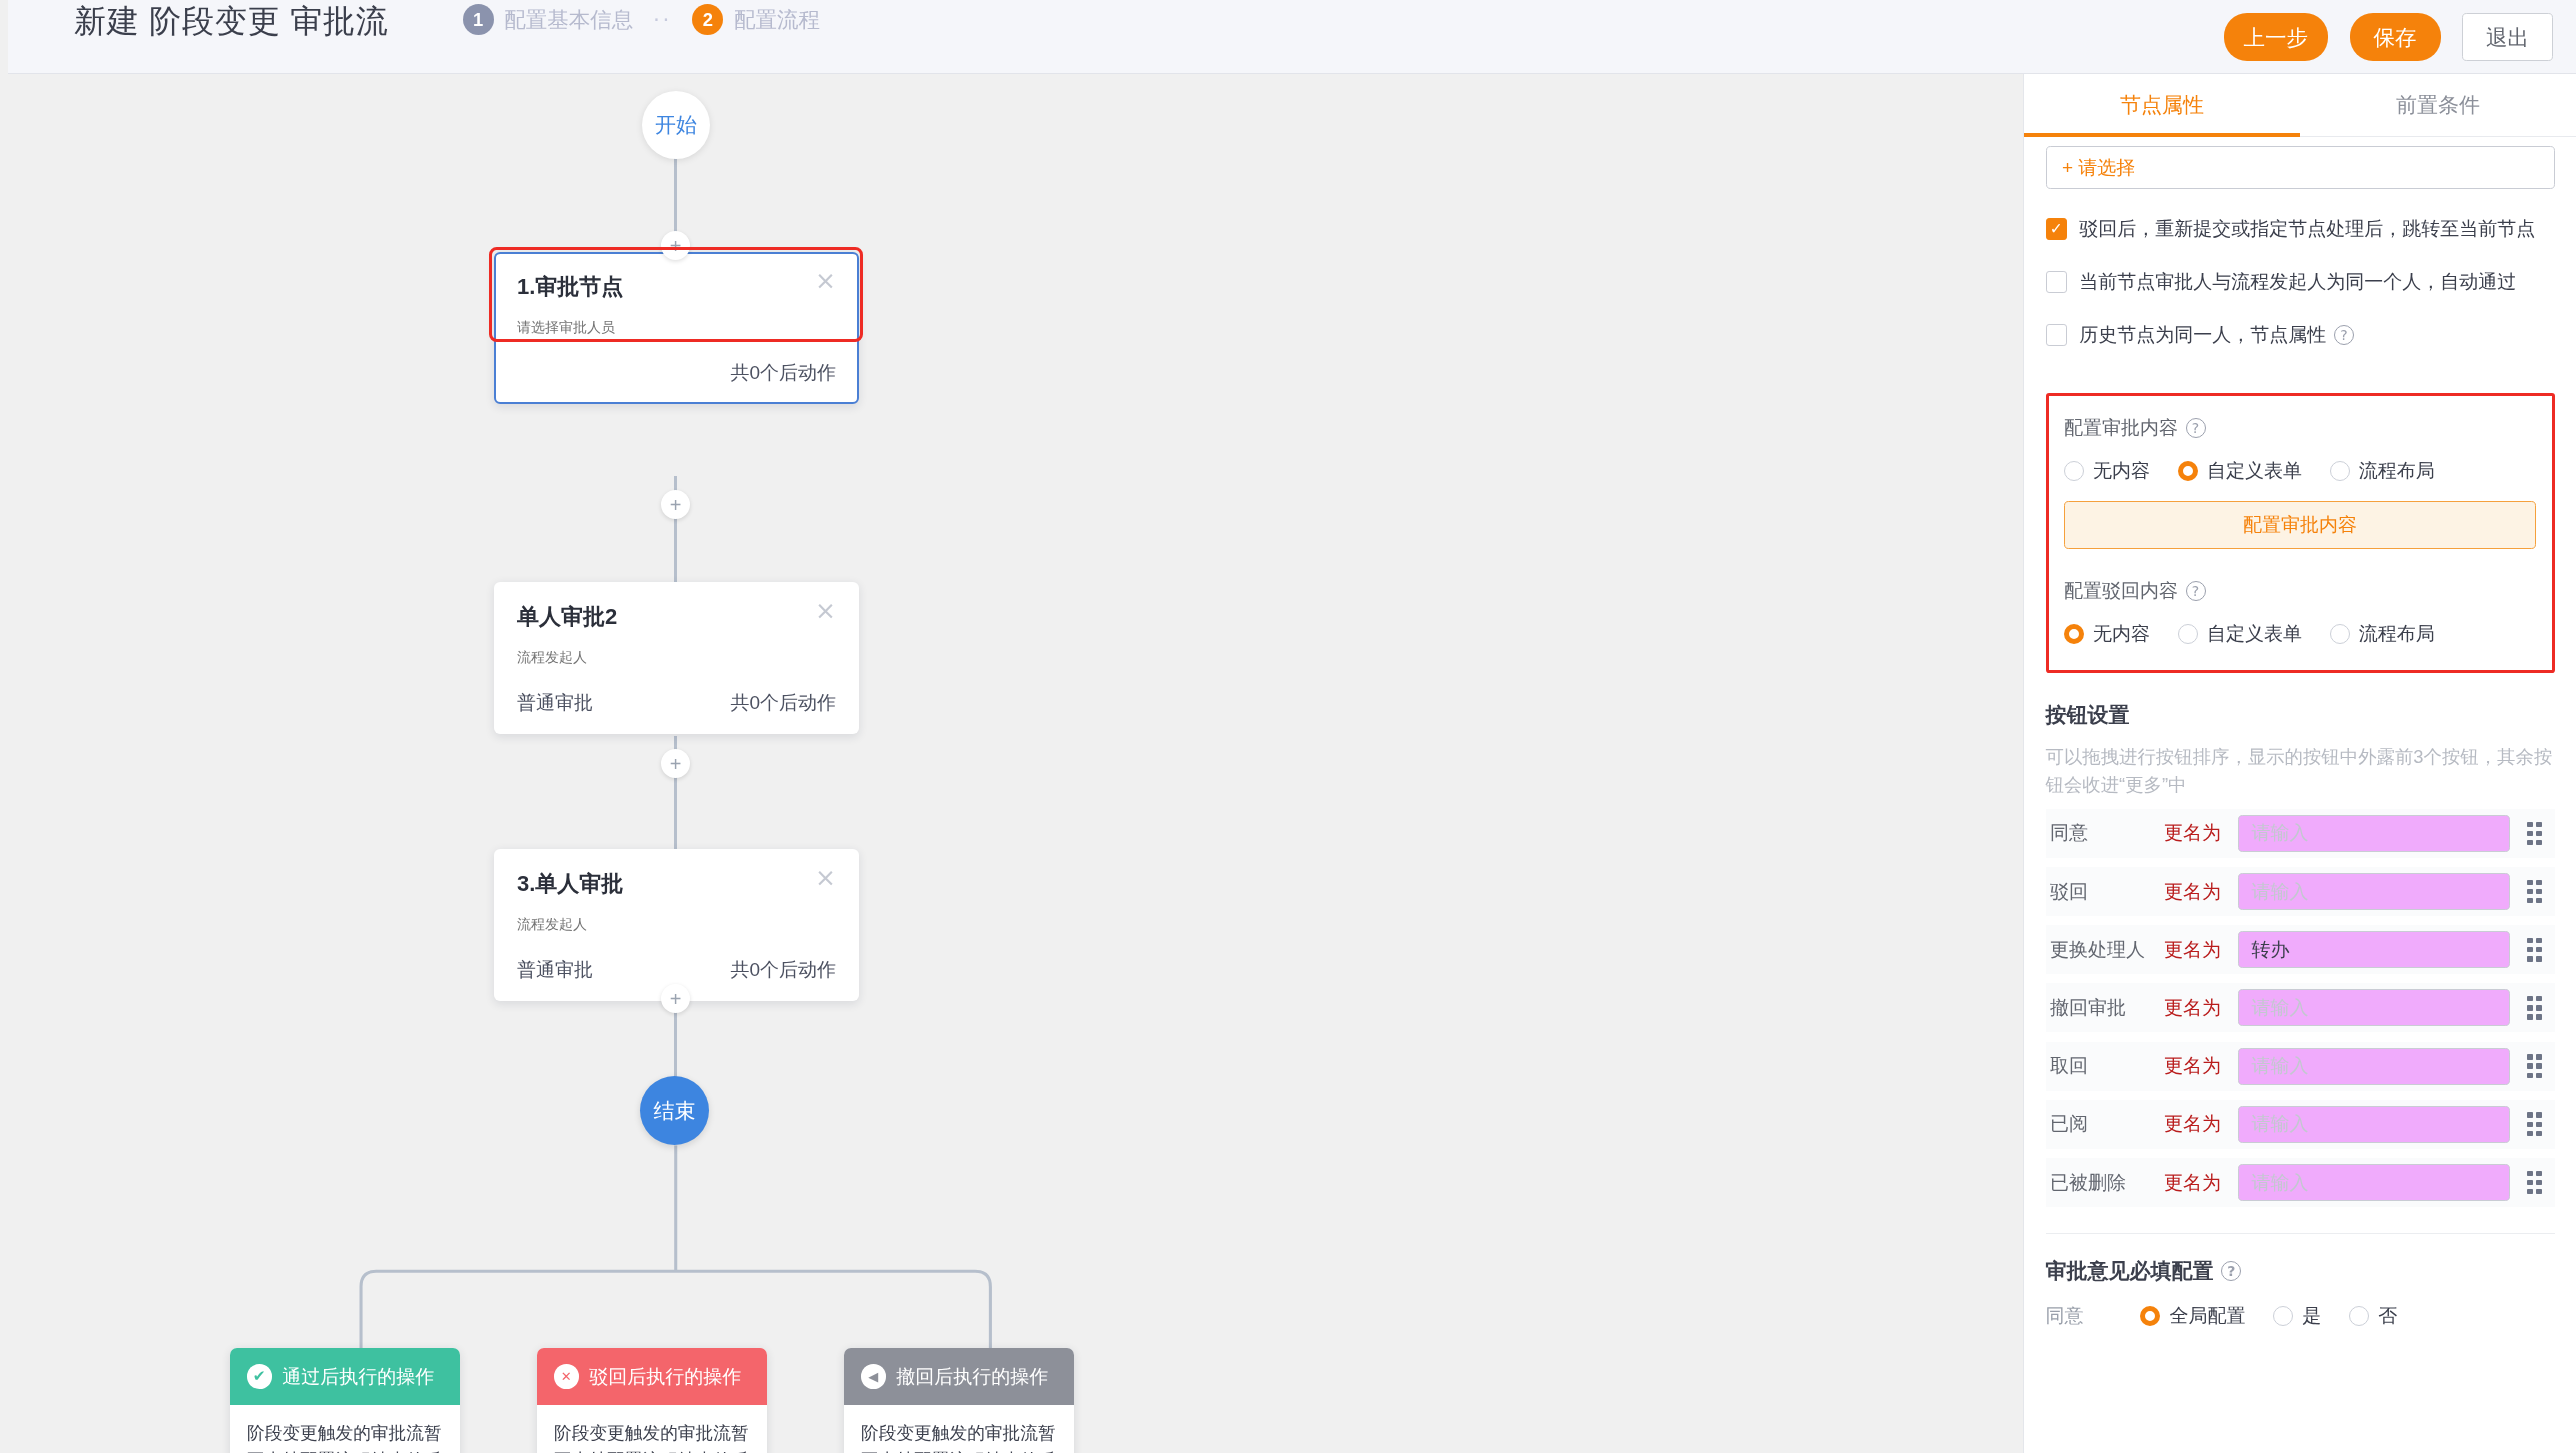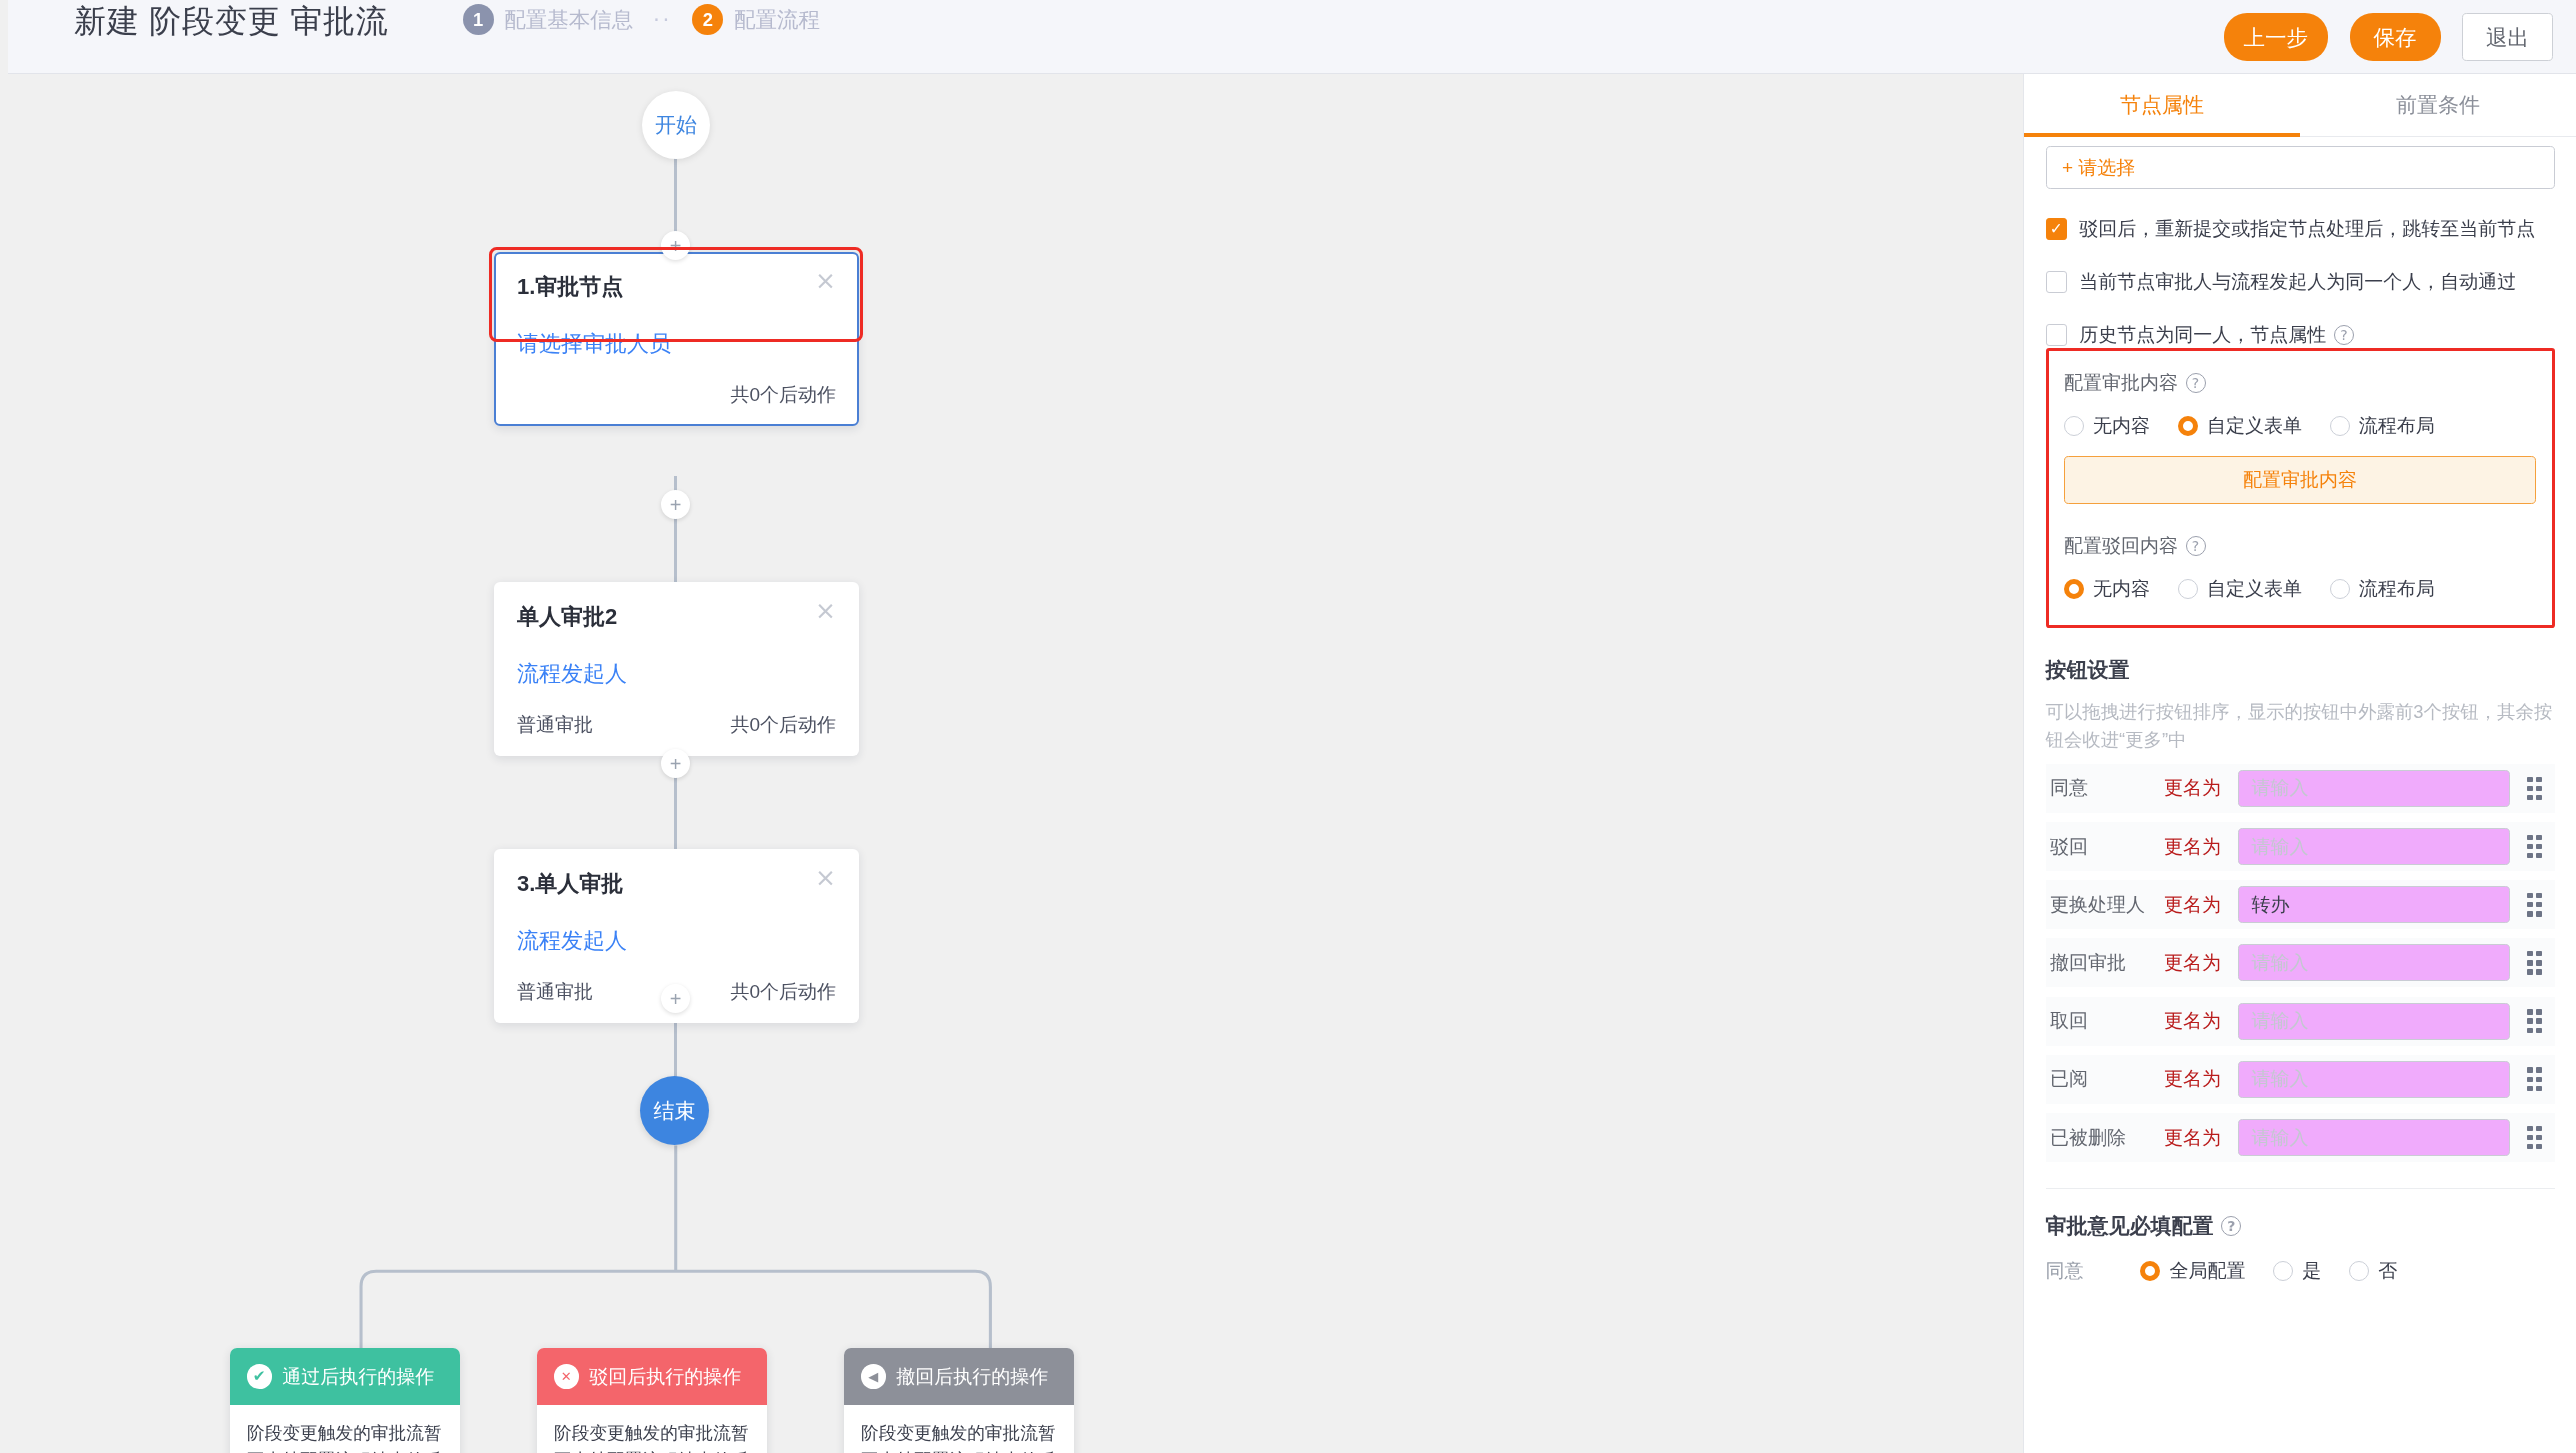--- a/index.html
+++ b/index.html
@@ -98,21 +98,21 @@
     position: absolute; left: 489px; width: 374px;
     border: 3.1px solid #ee2b24; border-radius: 7.7px;
     pointer-events: none; z-index: 5;
   }
   .node-head { display: flex; align-items: flex-start; justify-content: space-between; }
   .node-title { font-size: 22px; font-weight: bold; color: #2b2f3a; }
   .node-close {
     font-size: 25px; color: #c5c9d2; line-height: .7; cursor: pointer;
     font-family: "DejaVu Sans", sans-serif;
   }
-  .node-sub { font-size: 22px; color: #3b82f6; margin-top: 27px; }
+  .node-sub { font-size: 14px; color: #737373; margin-top: 17px; }
   .node-foot { display: flex; justify-content: space-between; margin-top: 23px; }
   .node-foot span { font-size: 19px; color: #4c5161; }
   .node-foot .only-right { margin-left: auto; }
 
   
   .branch-svg { position: absolute; left: 0; top: 0; width: 2023px; height: 1380px; z-index: 1; }
 
   .act-card {
     position: absolute; width: 230px; background: #fff;
     border-radius: 7px; overflow: hidden;
@@ -354,21 +354,21 @@
       <div class="chk"></div>
       <div class="chk-label">当前节点审批人与流程发起人为同一个人，自动通过</div>
     </div>
 
     <div class="chk-row">
       <div class="chk"></div>
       <div class="chk-label">历史节点为同一人，节点属性</div>
       <span class="qmark">?</span>
     </div>
 
-    <div style="position:relative; padding:21.5px 18.4px 26px 18.4px;">
+    <div style="position:relative; margin-top:45px; padding:21.5px 18.4px 26px 18.4px;">
       <div class="annot-box" style="left:0; right:0; top:0; bottom:0;"></div>
 
       <div class="section-label">
         <span>配置审批内容</span>
         <span class="qmark">?</span>
       </div>
       <div class="radio-row">
         <div class="radio-item">
           <span class="radio"></span>
           <span class="radio-label">无内容</span>

